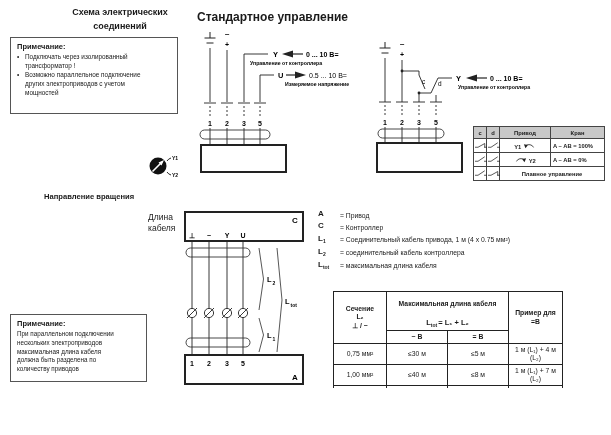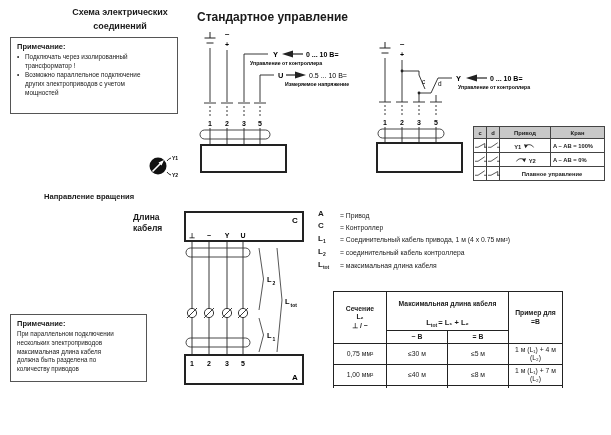--- a/index.html
+++ b/index.html
@@ -11,21 +11,21 @@
   .note-top{left:10px;top:37px;width:168px;height:77px;}
   .note-title{font-size:7.5px;font-weight:bold;margin-bottom:2px;}
   .bullet{display:flex;font-size:6.4px;line-height:1.35;margin-bottom:1px;}
   .bullet .dot{width:8px;flex:none;}
   .sec-head{font-size:12px;font-weight:bold;}
   .std-head{left:197px;top:10px;}
   .frc-head{left:389px;top:7px;line-height:1.3;}
   .note-bottom{left:10px;top:314px;width:137px;height:68px;}
   .note-bottom .txt{font-size:6.3px;line-height:1.4;}
   .rot-label{left:44px;top:160px;font-size:7.6px;font-weight:bold;margin-top:32px;}
-  .cable-title{left:133px;top:212px;width:46px;font-size:8.5px;font-weight:bold;line-height:1.3;}
+  .cable-title{left:148px;top:212px;width:46px;font-size:8.5px;font-weight:normal;line-height:1.3;}
   
   .legend{left:318px;top:210px;width:292px;}
   .leg-row{display:flex;margin-bottom:3.6px;}
   .leg-sym{width:22px;flex:none;font-size:8px;font-weight:bold;line-height:1.1;}
   .leg-desc{font-size:6.8px;padding-top:1.5px;}
   .sub{font-size:5px;vertical-align:-2px;}
   
   .sw-table{position:absolute;left:473px;top:126px;border-collapse:collapse;table-layout:fixed;width:131px;font-size:5.8px;}
   .sw-table td{border:1px solid #444;padding:0 1px;height:13px;text-align:center;vertical-align:middle;}
   .sw-table tr.hdr td{background:#c8c8c8;height:11px;font-weight:bold;}

